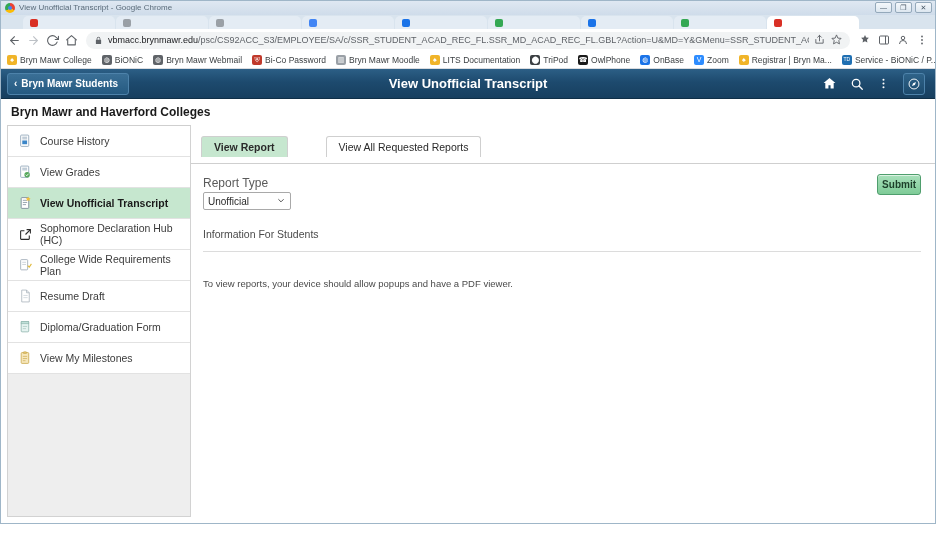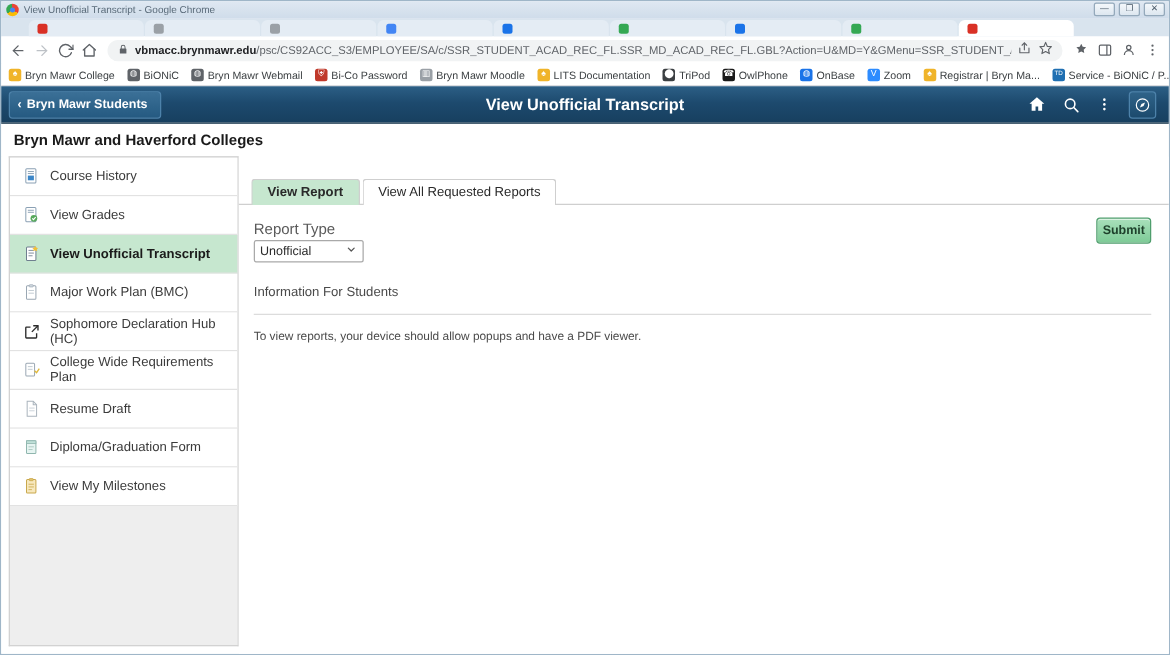--- a/index.html
+++ b/index.html
@@ -100,21 +100,21 @@
     overflow: hidden;
     min-width: 0;
   }
   .lock-ico { color: #5f6368; flex: 0 0 auto; }
   .url-text {
     font-size: 9px; color: #202124;
     white-space: nowrap; overflow: hidden;
     text-overflow: clip;
     flex: 1; min-width: 0;
   }
-  .url-text .host { color: #202124; font-weight: bold; }
+  .url-text .host { color: #202124; font-weight: normal; }
   .url-text .path { color: #5f6368; }
   .omni-trail { display: flex; gap: 6px; flex: 0 0 auto; color: #5f6368; }
 
   
   .bookmarks {
     height: 18px;
     background: #ffffff;
     border-bottom: 1px solid #dadce0;
     display: flex; align-items: center;
     padding: 0 6px;
@@ -219,26 +219,27 @@
 
   
   .main {
     flex: 1;
     background: #ffffff;
     display: flex; flex-direction: column;
     min-width: 0;
     padding: 0 0 0 0;
   }
   .tabs {
-    display: flex; align-items: flex-end;
+    display: flex; align-items: flex-start;
     height: 28px;
     padding: 10px 0 0 10px;
     border-bottom: 1px solid #cfcfcf;
     flex: 0 0 28px;
     box-sizing: content-box;
+    gap: 36px;
   }
   .tab {
     height: 21px;
     padding: 0 12px;
     display: flex; align-items: center;
     font-size: 10.5px;
     color: #2a2a2a;
     border: 1px solid #cfcfcf;
     border-bottom: none;
     background: #ffffff;
@@ -289,21 +290,21 @@
   .section-title {
     font-size: 10.5px; color: #4a4a4a;
     margin-top: 18px;
   }
   .hr {
     height: 1px; background: #dcdcdc;
     margin-top: 11px;
   }
   .note {
     font-size: 9.5px; color: #4a4a4a;
-    margin-top: 12px;
+    margin-top: 26px;
   }
 </style>
 </head>
 <body>
 
 <div class="window">
 
   <div class="titlebar">
     <span class="tb-favicon"></span>
     <span class="tb-title">View Unofficial Transcript - Google Chrome</span>
@@ -542,31 +543,20 @@
               <rect x="4" y="3" width="14" height="20" rx="1.5" fill="#ffffff" stroke="#6f7f8f" stroke-width="1.5"></rect>
               <line x1="7" y1="8" x2="15" y2="8" stroke="#6f7f8f" stroke-width="1.3"></line>
               <line x1="7" y1="12" x2="15" y2="12" stroke="#6f7f8f" stroke-width="1.3"></line>
               <line x1="7" y1="16" x2="13" y2="16" stroke="#6f7f8f" stroke-width="1.3"></line>
               <polygon points="17 1 18.4 4 21.5 4.3 19.2 6.4 19.9 9.4 17 7.9 14.1 9.4 14.8 6.4 12.5 4.3 15.6 4" fill="#f2c037"></polygon>
             </svg>
         </span>
         <span>View Unofficial Transcript</span>
       </div>
 
-      <div class="side-item">
-        <span class="side-ico">
-          <svg width="13" height="14" viewBox="0 0 24 26">
-              <rect x="4" y="3" width="14" height="20" rx="1.5" fill="#ffffff" stroke="#9aa7b3" stroke-width="1.5"></rect>
-              <rect x="8" y="1.5" width="6" height="3.2" rx="1" fill="#d7dee4" stroke="#9aa7b3" stroke-width="1.1"></rect>
-              <line x1="7" y1="10" x2="15" y2="10" stroke="#b9c3cc" stroke-width="1.3"></line>
-              <line x1="7" y1="14" x2="15" y2="14" stroke="#b9c3cc" stroke-width="1.3"></line>
-            </svg>
-        </span>
-        <span>Major Work Plan (BMC)</span>
-      </div>
 
       <div class="side-item">
         <span class="side-ico">
           <svg width="13" height="13" viewBox="0 0 24 24" fill="none" stroke="#2b2b2b" stroke-width="2">
               <path d="M14 3h7v7"></path>
               <path d="M21 3l-9 9"></path>
               <path d="M19 14v6a1 1 0 0 1-1 1H4a1 1 0 0 1-1-1V6a1 1 0 0 1 1-1h6"></path>
             </svg>
         </span>
         <span>Sophomore Declaration Hub (HC)</span>

